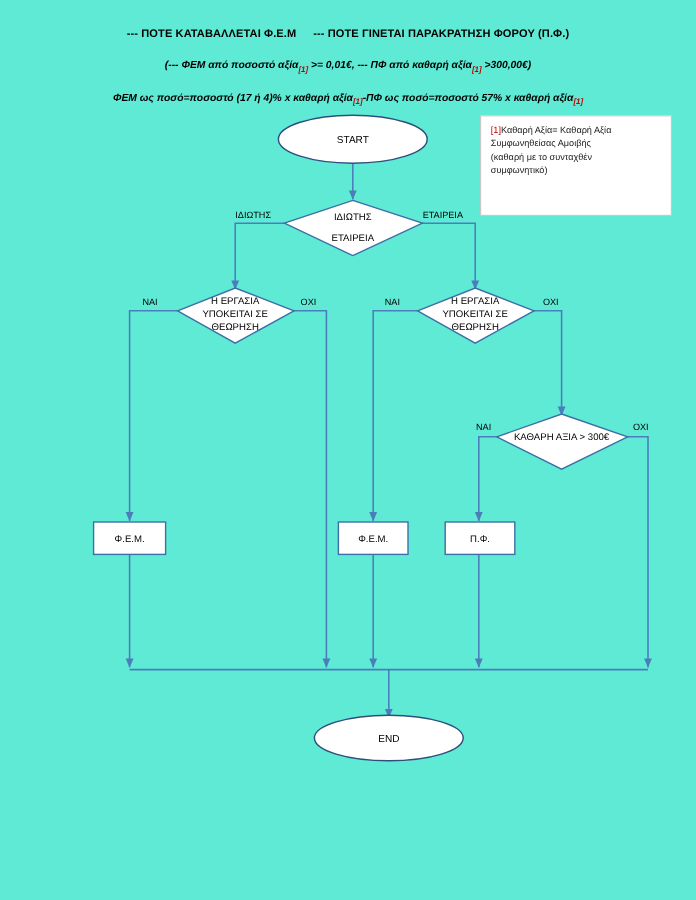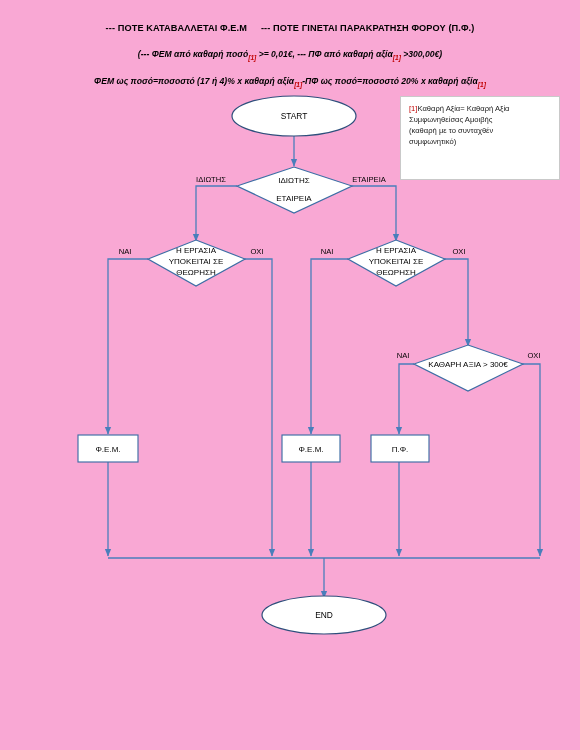--- a/index.html
+++ b/index.html
@@ -12,21 +12,21 @@
     height: 750px;
     font-family: "Liberation Sans", sans-serif;
     color: #000000;
     position: relative;
     overflow: hidden;
   }
   #page {
     position: relative;
     width: 580px;
     height: 750px;
-    background: #f9a8d4;
+    background: #5eead4;
   }
   .hdr {
     position: absolute;
     left: 0;
     width: 580px;
     text-align: center;
     line-height: 1.2;
   }
   .hdr-title {
     top: 23px;
@@ -118,25 +118,25 @@
 </head>
 <body>
 
 <div id="page">
 
   <div class="hdr hdr-title">
     <span>--- ΠΟΤΕ ΚΑΤΑΒΑΛΛΕΤΑΙ Φ.Ε.Μ</span><span class="gap"></span><span>--- ΠΟΤΕ ΓΙΝΕΤΑΙ ΠΑΡΑΚΡΑΤΗΣΗ ΦΟΡΟΥ (Π.Φ.)</span>
   </div>
 
   <div class="hdr hdr-sub1">
-    <span>(--- ΦΕΜ από καθαρή ποσό</span><span class="ref">[1]</span><span> &gt;= 0,01€, --- ΠΦ από καθαρή αξία</span><span class="ref">[1]</span><span> &gt;300,00€)</span>
+    <span>(--- ΦΕΜ από ποσοστό αξία</span><span class="ref">[1]</span><span> &gt;= 0,01€, --- ΠΦ από καθαρή αξία</span><span class="ref">[1]</span><span> &gt;300,00€)</span>
   </div>
 
   <div class="hdr hdr-sub2">
-    <span>ΦΕΜ ως ποσό=ποσοστό (17 ή 4)% x καθαρή αξία</span><span class="ref">[1]</span><span>-ΠΦ ως ποσό=ποσοστό 20% x καθαρή αξία</span><span class="ref">[1]</span>
+    <span>ΦΕΜ ως ποσό=ποσοστό (17 ή 4)% x καθαρή αξία</span><span class="ref">[1]</span><span>-ΠΦ ως ποσό=ποσοστό 57% x καθαρή αξία</span><span class="ref">[1]</span>
   </div>
 
   <div class="notebox">
     <span class="ref-n">[1]</span><span>Καθαρή Αξία= Καθαρή Αξία</span><br>
     <span>Συμφωνηθείσας Αμοιβής</span><br>
     <span>(καθαρή με το συνταχθέν</span><br>
     <span>συμφωνητικό)</span>
   </div>
 
   <svg class="flow" viewBox="0 0 580 750">

